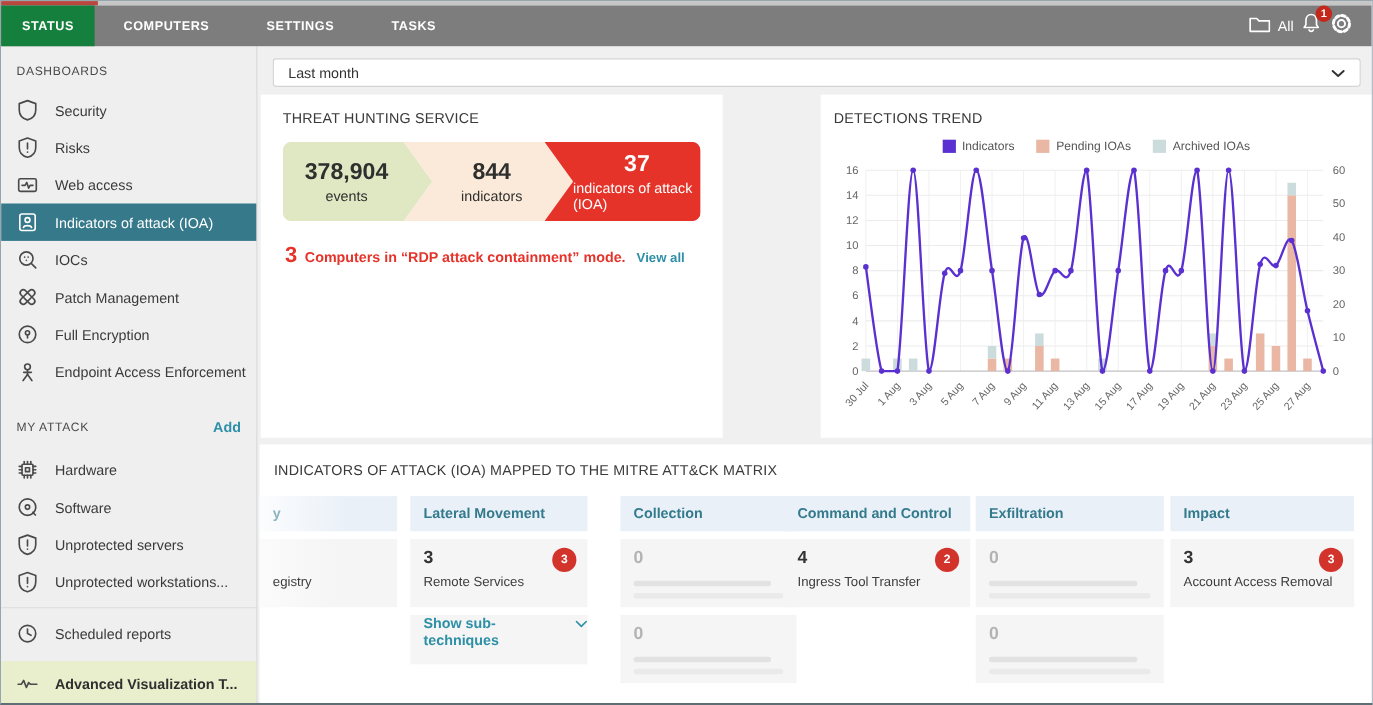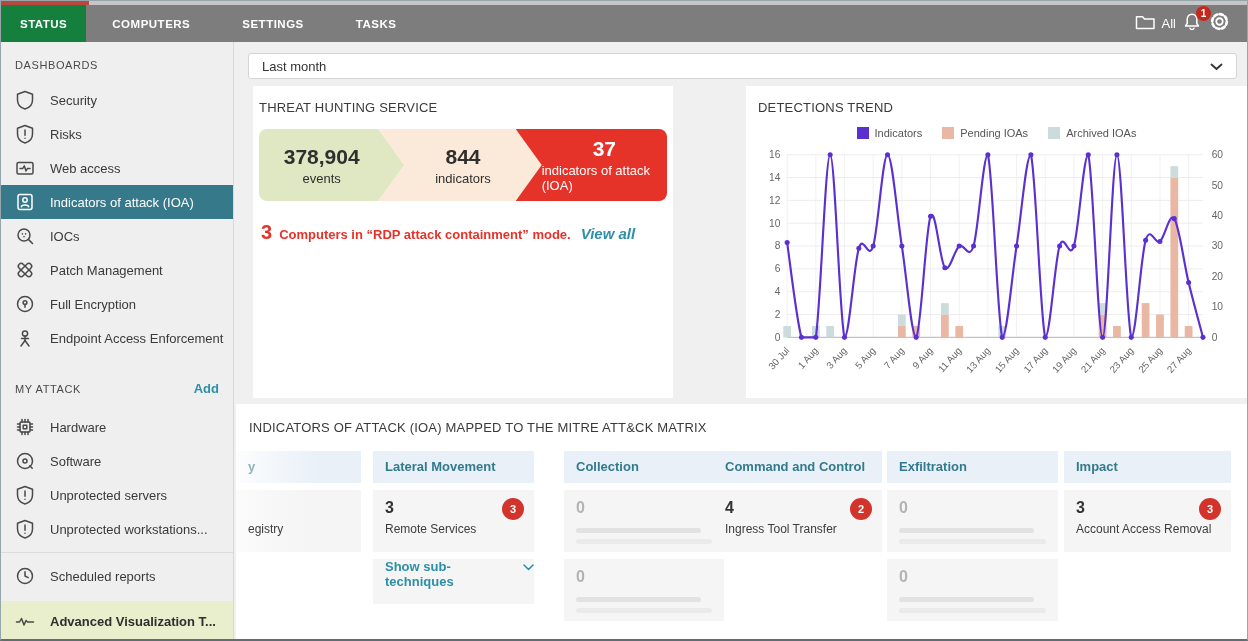--- a/index.html
+++ b/index.html
@@ -30,37 +30,37 @@
   .side-item .icon { width:22px; height:22px; color:#4a4a4a; flex:none; }
   .side-item.selected { background:#35798a; color:#fff; }
   .side-item.selected .icon { color:#fff; }
   .side-item.highlighted { background:#e9eecd; font-weight:bold; height:40px; margin-top:8px; color:#2f2f2f; }
   .side-divider { border-top:1px solid #dcdcdc; margin:6px 0; }
   
   .content { position:absolute; left:234px; top:41px; right:0; bottom:0; background:#f0f0f0; }
   .select { position:absolute; left:13px; right:10px; top:11px; height:26px; background:#fff; border:1px solid #d4d4d4; border-radius:3px; display:flex; align-items:center; padding:0 13px; font-size:13px; color:#333; cursor:pointer; }
   .select .chev { margin-left:auto; }
   .panel { position:absolute; background:#fff; }
-  #panel-ths { left:18px; top:44px; width:420px; height:312px; padding:14px 6px; }
+  #panel-ths { left:2px; top:44px; width:420px; height:312px; padding:14px 20px; }
   #panel-dt  { left:511px; top:44px; right:0; height:312px; padding:14px 12px; }
   #panel-mitre { left:1px; top:362px; right:0; bottom:0; padding:0; }
   .panel-title { font-size:13px; color:#3a3a3a; letter-spacing:.2px; }
   #panel-mitre .panel-title { margin:16px 0 0 13px; }
   
   .funnel { display:flex; margin-top:14px; height:72px; }
   .fseg { flex:1; display:flex; flex-direction:column; justify-content:center; align-items:center; }
   .fseg .num { font-size:21px; font-weight:bold; }
   .fseg .lbl { font-size:13px; margin-top:2px; }
   .fseg1 { border-radius:8px 0 0 8px; clip-path:polygon(0 0, calc(100% - 26px) 0, 100% 50%, calc(100% - 26px) 100%, 0 100%); padding-right:20px; }
   .fseg2 { margin-left:-26px; clip-path:polygon(0 0, calc(100% - 26px) 0, 100% 50%, calc(100% - 26px) 100%, 0 100%, 26px 50%); padding:0 16px 0 22px; }
   .fseg3 { margin-left:-26px; border-radius:0 8px 8px 0; clip-path:polygon(0 0, 100% 0, 100% 100%, 0 100%, 26px 50%); padding-left:26px; }
   .containment { margin-top:20px; display:flex; align-items:baseline; gap:7px; padding-left:2px; }
   .containment .big { font-size:20px; font-weight:bold; }
   .containment .txt { font-size:13px; font-weight:bold; }
-  .containment .link { font-size:15px; font-weight:bold; cursor:pointer; margin-left:3px;font-style:italic; }
+  .containment .link { font-size:12px; font-weight:bold; cursor:pointer; margin-left:3px; }
   
   .legend { display:flex; justify-content:center; align-items:center; gap:20px; margin-top:12px; }
   .leg-item { display:flex; align-items:center; gap:6px; font-size:11px; color:#555; }
   .leg-sw { width:12px; height:12px; display:inline-block; }
   #chart-holder { margin-top:4px; }
   
   .matrix { position:relative; margin-top:16px; height:188px; }
   .mcol { position:absolute; top:0; }
   .mhead { height:32px; line-height:32px; background:#e9f0f8; color:#337a8c; font-weight:bold; font-size:13px; padding-left:12px; white-space:nowrap; overflow:hidden; cursor:pointer; }
   .mcol.clipped .mhead { background:linear-gradient(to left, #e9f0f8 35%, #fcfdfe); color:#8fb3bf; }

